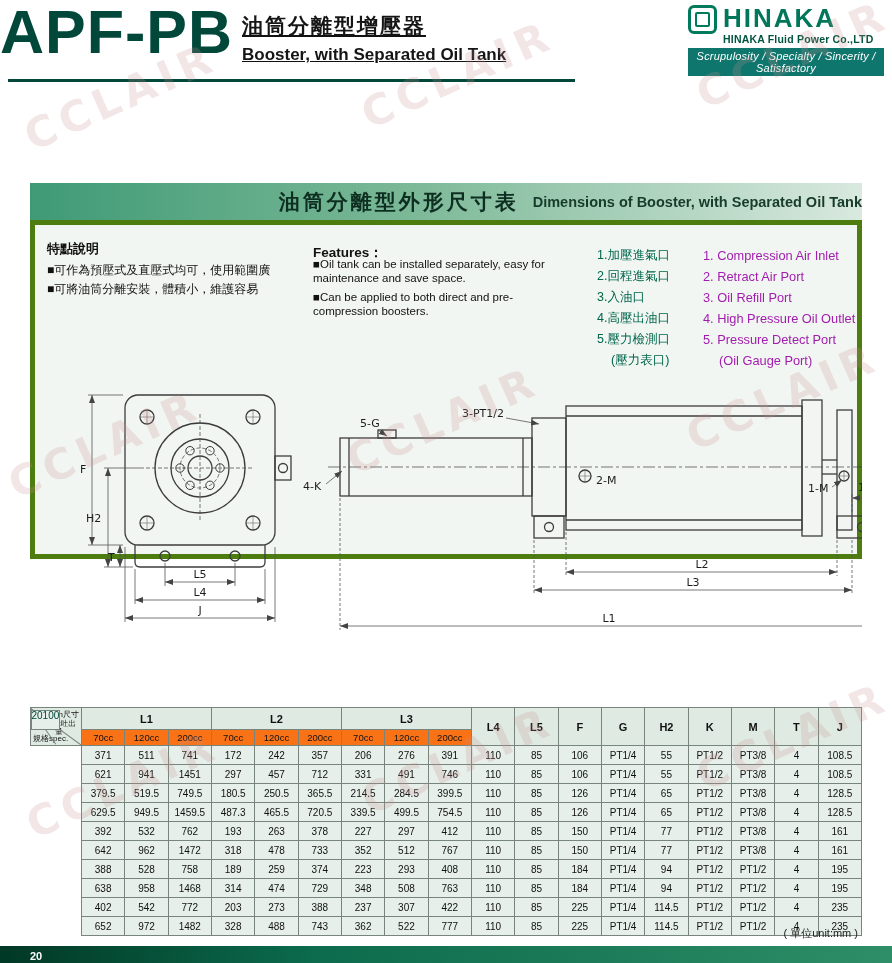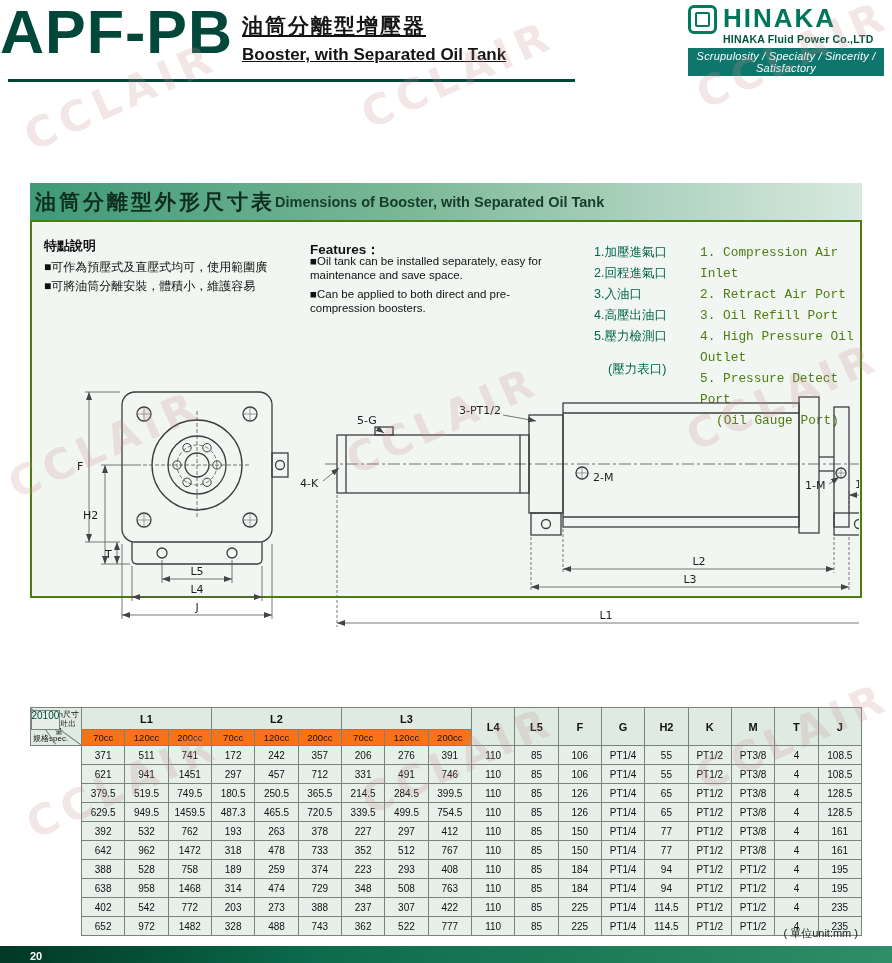--- a/index.html
+++ b/index.html
@@ -27,36 +27,36 @@
   .logo-icon{width:29px;height:29px;border:3px solid #007a5c;border-radius:6px;position:relative;box-sizing:border-box;flex:0 0 auto;}
   .logo-inner{position:absolute;inset:4px;border:2.5px solid #007a5c;border-radius:2px;}
   .brand-name{font-size:26px;font-weight:bold;color:#00775a;letter-spacing:2px;line-height:1;}
   .brand-company{font-size:10.5px;font-weight:bold;color:#00543f;letter-spacing:.2px;margin-top:2px;white-space:nowrap;}
   .brand-tagline{margin-top:3px;background:#0f766e;color:#fff;font-size:11px;font-style:italic;
                  padding:2px 3px;text-align:center;letter-spacing:.2px;}
 
   
   .banner{position:absolute;left:30px;top:183px;width:832px;height:37px;box-sizing:border-box;
           background:linear-gradient(90deg,#3f9a76 0%,#7ab896 45%,#d9e9df 100%);
-          display:flex;align-items:center;padding-left:5px;}
+          display:flex;align-items:center;gap:14px;padding-left:5px;justify-content:flex-end;}
   .banner-zh{font-size:21px;font-weight:bold;color:#0d2e20;letter-spacing:3px;}
   .banner-en{font-size:14.5px;font-weight:bold;color:#173c2b;}
 
   
-  .content-box{position:absolute;left:30px;top:220px;width:832px;height:378px;box-sizing:border-box;
-               border:2px solid #4d7c0f;background:#f2f6f2;}
+  .content-box{position:absolute;left:30px;top:220px;width:832px;height:339px;box-sizing:border-box;
+               border:5px solid #4d7c0f;background:#f2f6f2;}
   .content-box ul{margin:0;padding:0;list-style:none;}
   .feat-zh-title{position:absolute;left:12px;top:15px;font-size:13px;font-weight:bold;}
   .feat-zh{position:absolute;left:12px;top:36px;font-size:12px;line-height:19px;width:250px;}
   .feat-en-title{position:absolute;left:278px;top:12px;font-size:13.5px;font-weight:bold;margin-top:7px;}
   .feat-en{position:absolute;left:278px;top:32px;font-size:11.5px;line-height:14px;width:262px;}
   .feat-en li{margin-bottom:5px;}
   .ports-zh{position:absolute;left:562px;top:20px;font-size:12.5px;line-height:21px;color:#00664c;}
-  .ports-en{position:absolute;left:668px;top:20px;font-size:12.8px;line-height:21px;color:#4d7c0f;font-family:Liberation Mono, monospace;}
-  .ports-zh .indent{padding-left:14px;margin-top:12px;}
+  .ports-en{position:absolute;left:668px;top:20px;font-size:12.8px;line-height:21px;color:#a21caf;}
+  .ports-zh .indent{padding-left:14px;}
   .ports-en .indent{padding-left:16px;}
 
   .drawing{position:absolute;left:5px;top:155px;}
   .drawing text{font-family:"DejaVu Sans",sans-serif;}
 
   
   .dim-table{position:absolute;left:30px;top:707px;width:832px;border-collapse:collapse;
              table-layout:fixed;font-size:10px;color:#111;}
   .dim-table th,.dim-table td{border:1px solid #77857c;padding:0;text-align:center;height:18px;font-weight:normal;overflow:hidden;}
   .dim-table thead tr:first-child th{height:21px;font-size:11px;font-weight:bold;background:#dfeae2;}

